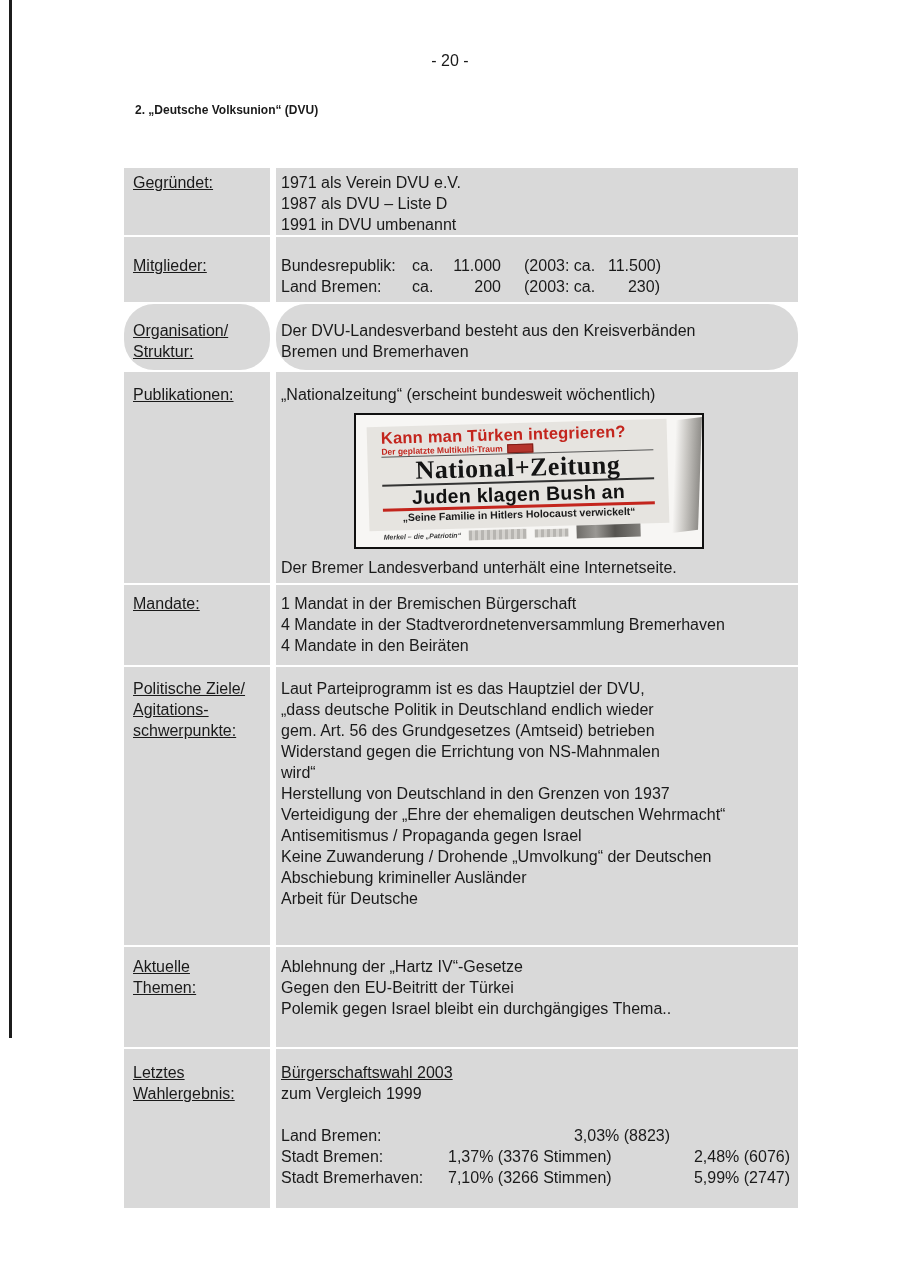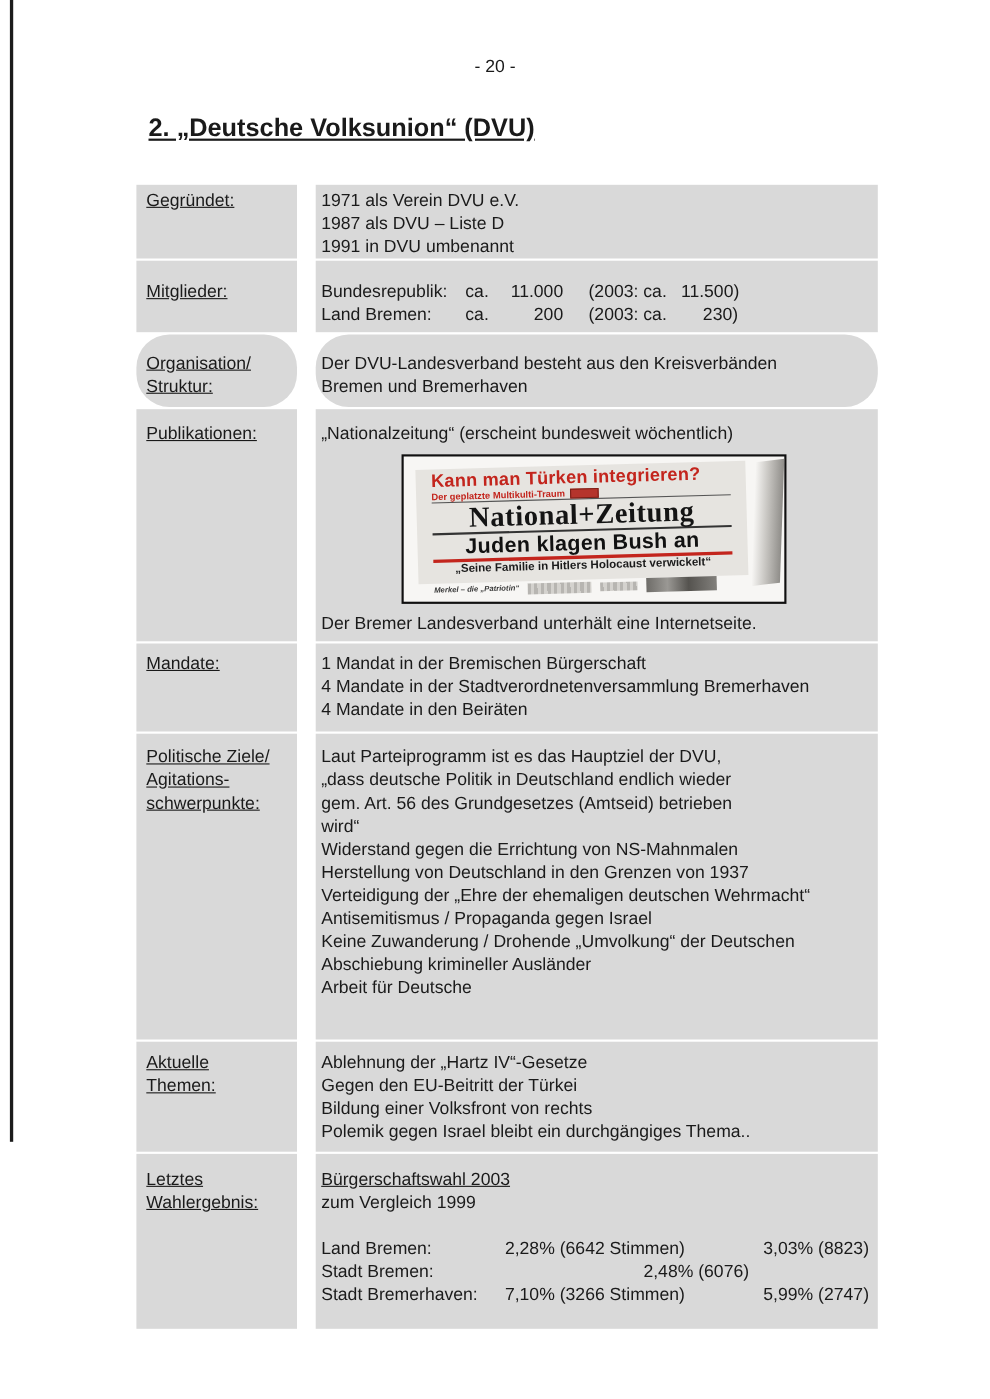--- a/index.html
+++ b/index.html
@@ -3,23 +3,23 @@
 <meta charset="utf-8">
 <style>
   html,body{margin:0;padding:0;}
   body{
     width:900px;height:1272px;position:relative;background:#ffffff;
     font-family:"Liberation Sans","DejaVu Sans",sans-serif;
     color:#1a1a1a;overflow:hidden;
   }
   #scan-edge{position:absolute;left:9px;top:0;width:3px;height:1038px;background:#1c1c1c;}
   #pagenum{position:absolute;top:52px;left:0;width:900px;text-align:center;font-size:16px;}
-  #title{position:absolute;top:103px;left:135px;font-size:23px;font-weight:bold;text-decoration:underline;}
+  #title{position:absolute;top:103px;left:135px;font-size:12px;font-weight:bold;}
   #doc-table{position:absolute;top:168px;left:124px;width:674px;}
-  .row{display:grid;grid-template-columns:146px 1fr;column-gap:17px;margin-bottom:2px;}
+  .row{display:grid;grid-template-columns:146px 1fr;column-gap:6px;margin-bottom:2px;}
   .row:last-child{margin-bottom:16px;}
   .cell{background:#d9d9d9;box-sizing:border-box;}
   .lbl{padding-left:9px;font-size:16px;line-height:21px;}
   .lbl .u{text-decoration:underline;}
   .val{padding-left:5px;padding-right:8px;font-size:16px;line-height:21px;}
   .line{white-space:nowrap;}
 
   
   .r1 .cell{padding-top:4px;}  .r1{height:67px;}
   .r2 .cell{padding-top:18px;} .r2{height:65px;}
@@ -177,62 +177,61 @@
   <div class="row r6">
     <div class="cell lbl">
       <div><span class="u">Politische Ziele/</span></div>
       <div><span class="u">Agitations-</span></div>
       <div><span class="u">schwerpunkte:</span></div>
     </div>
     <div class="cell val">
       <div class="line">Laut Parteiprogramm ist es das Hauptziel der DVU,</div>
       <div class="line">„dass deutsche Politik in Deutschland endlich wieder</div>
       <div class="line">gem. Art. 56 des Grundgesetzes (Amtseid) betrieben</div>
+      <div class="line">Widerstand gegen die Errichtung von NS-Mahnmalen</div>
       <div class="line">wird“</div>
-      <div class="line">Widerstand gegen die Errichtung von NS-Mahnmalen</div>
       <div class="line">Herstellung von Deutschland in den Grenzen von 1937</div>
       <div class="line">Verteidigung der „Ehre der ehemaligen deutschen Wehrmacht“</div>
       <div class="line">Antisemitismus / Propaganda gegen Israel</div>
       <div class="line">Keine Zuwanderung / Drohende „Umvolkung“ der Deutschen</div>
       <div class="line">Abschiebung krimineller Ausländer</div>
       <div class="line">Arbeit für Deutsche</div>
     </div>
   </div>
 
   <div class="row r7">
     <div class="cell lbl">
       <div><span class="u">Aktuelle</span></div>
       <div><span class="u">Themen:</span></div>
     </div>
     <div class="cell val">
       <div class="line">Ablehnung der „Hartz IV“-Gesetze</div>
       <div class="line">Gegen den EU-Beitritt der Türkei</div>
-      <div class="line">Bildung einer Volksfront von rechts</div>
       <div class="line">Polemik gegen Israel bleibt ein durchgängiges Thema..</div>
     </div>
   </div>
 
   <div class="row r8">
     <div class="cell lbl">
       <div><span class="u">Letztes</span></div>
       <div><span class="u">Wahlergebnis:</span></div>
     </div>
     <div class="cell val">
       <div class="wahl-head">
         <span class="whl">Bürgerschaftswahl 2003</span>
         <span>zum Vergleich 1999</span>
       </div>
       <div class="wahl-spacer"></div>
       <div class="wahl-row">
         <span>Land Bremen:</span>
-        <span>2,28% (6642 Stimmen)</span>
         <span class="cmp">3,03% (8823)</span>
       </div>
       <div class="wahl-row">
         <span>Stadt Bremen:</span>
+        <span>1,37% (3376 Stimmen)</span>
         <span class="cmp">2,48% (6076)</span>
       </div>
       <div class="wahl-row">
         <span>Stadt Bremerhaven:</span>
         <span>7,10% (3266 Stimmen)</span>
         <span class="cmp">5,99% (2747)</span>
       </div>
     </div>
   </div>
 

